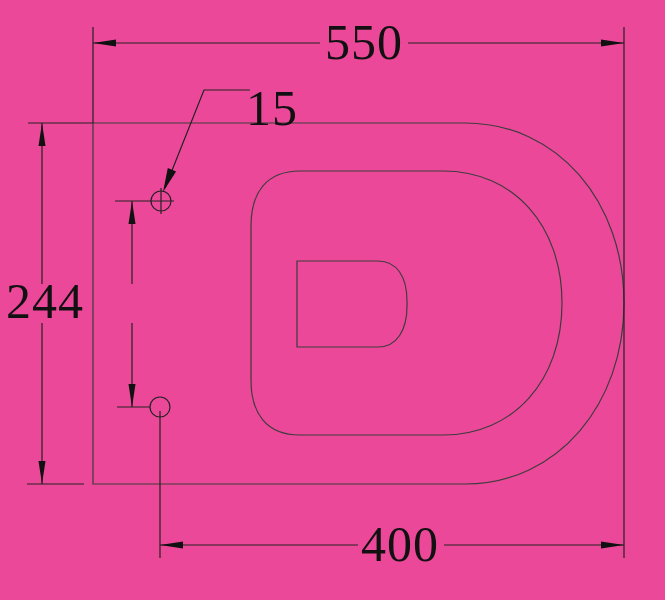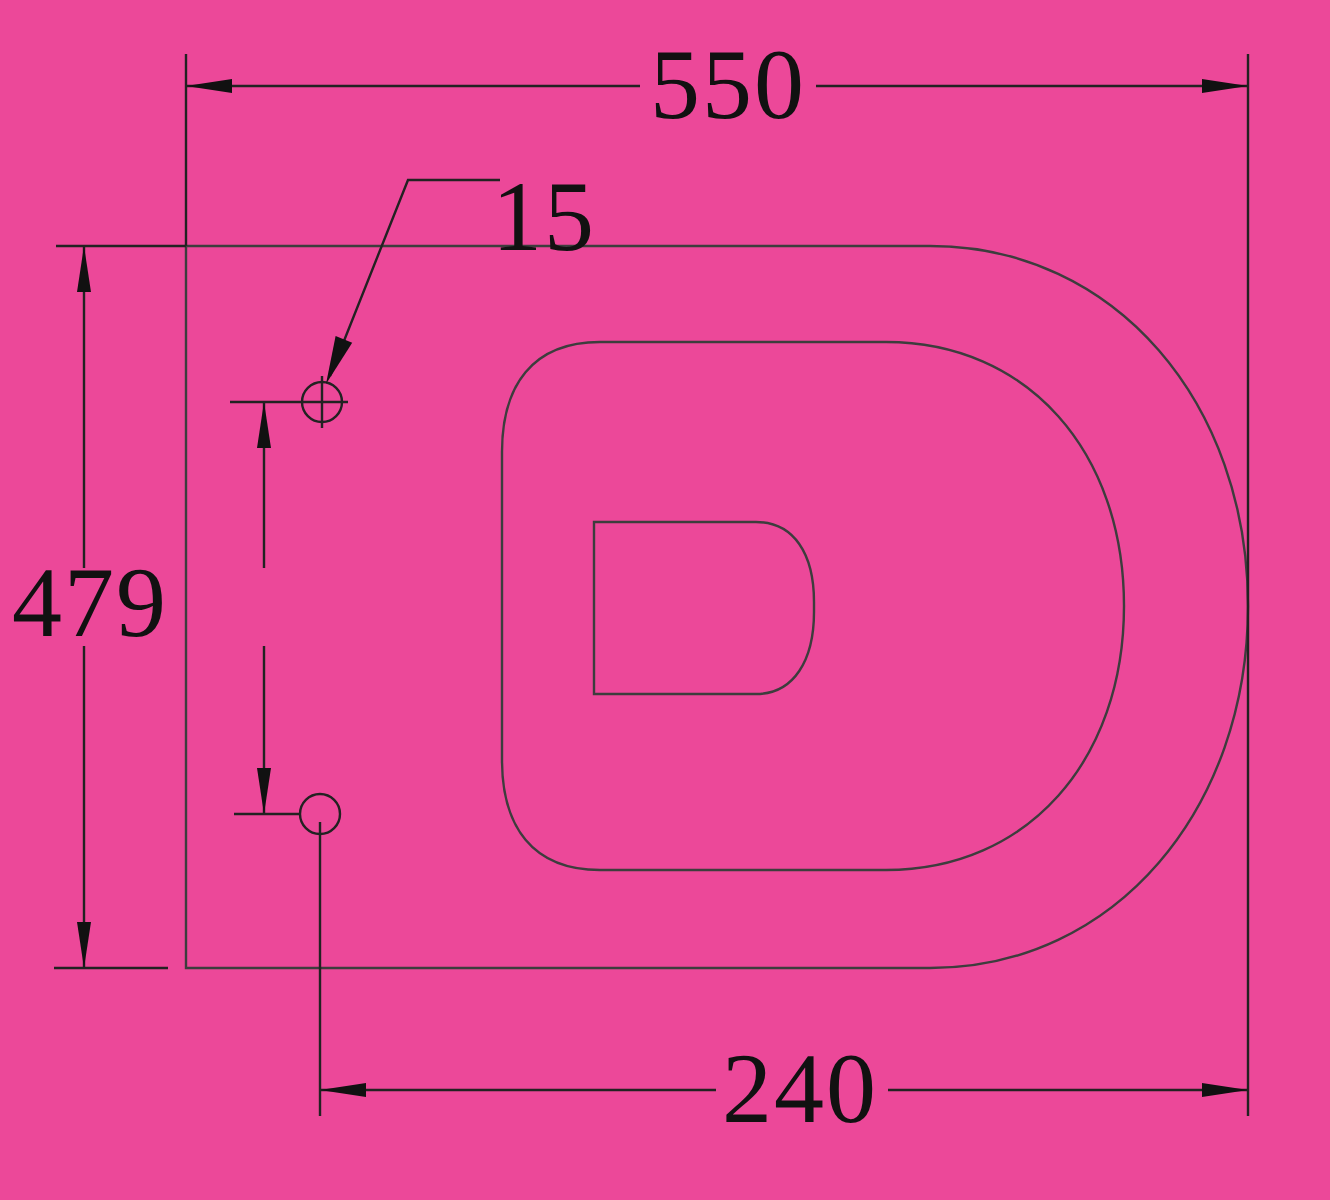--- a/index.html
+++ b/index.html
@@ -127,18 +127,18 @@
     <g>
       <polyline class="dimline" points="250,90 204,90 165,188"></polyline>
       <polygon class="arrow" points="163,192 176.1,171.4 167.8,168"></polygon>
     </g>
   </svg>
 
   <div class="dim-label" style="left:364px; top:44px;">550</div>
 
   <div class="dim-label" style="left:272px; top:78px;margin-top:32px;">15</div>
 
-  <div class="dim-label" style="left:45px; top:303px;">479</div>
+  <div class="dim-label" style="left:45px; top:303px;">244</div>
 
 
-  <div class="dim-label" style="left:400px; top:546px;">240</div>
+  <div class="dim-label" style="left:400px; top:546px;">400</div>
 
 </div>
 
 </body></html>

